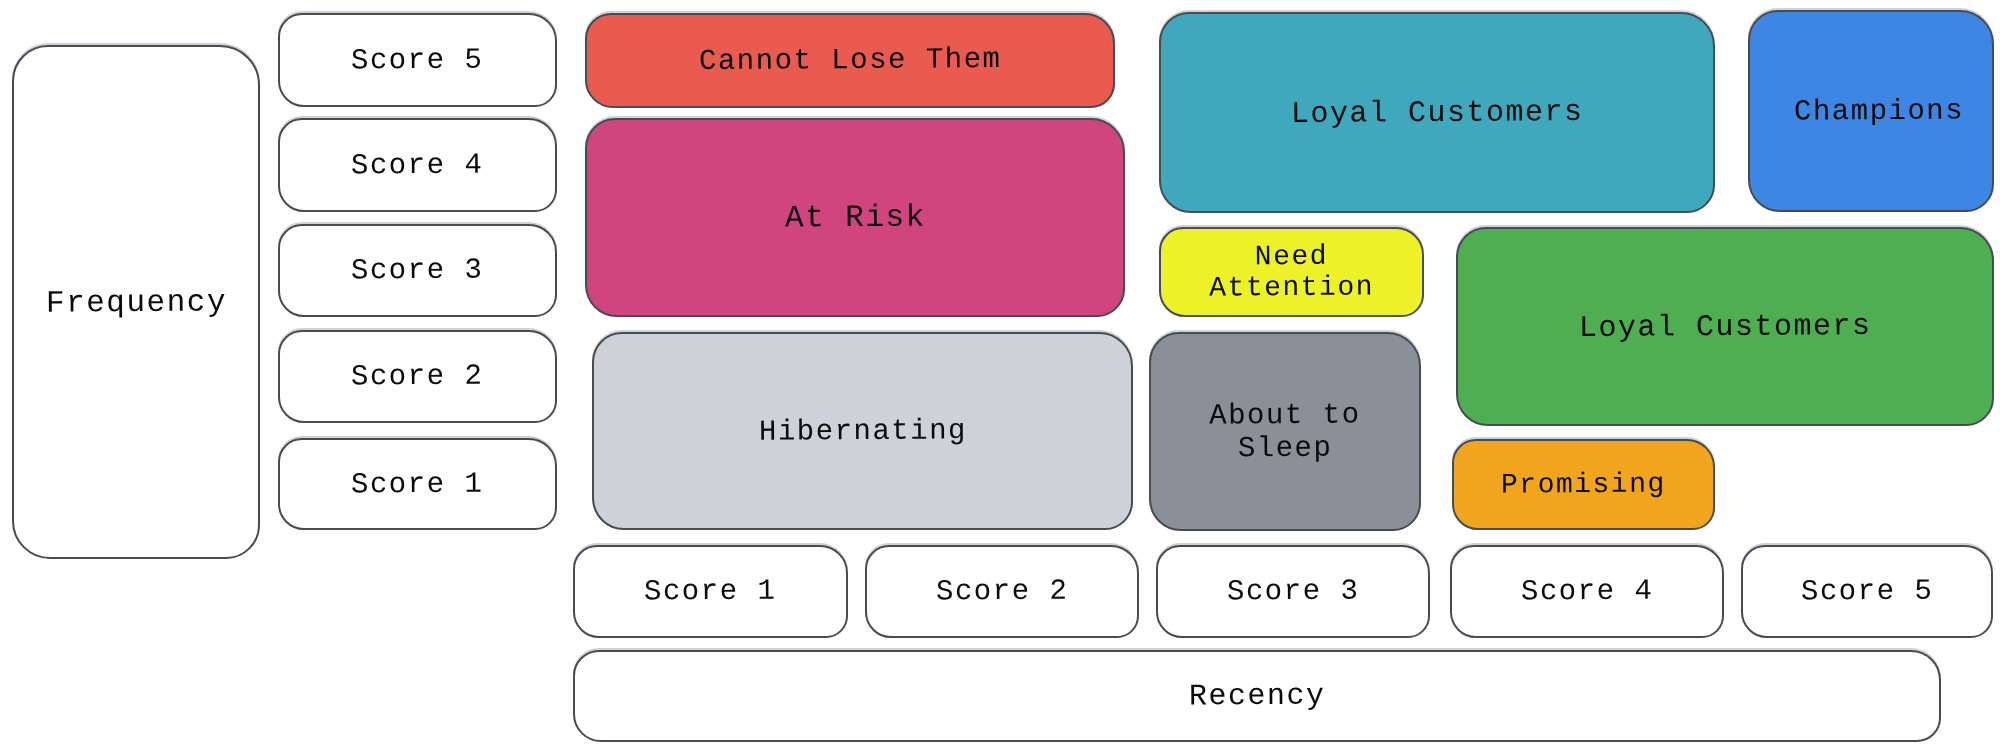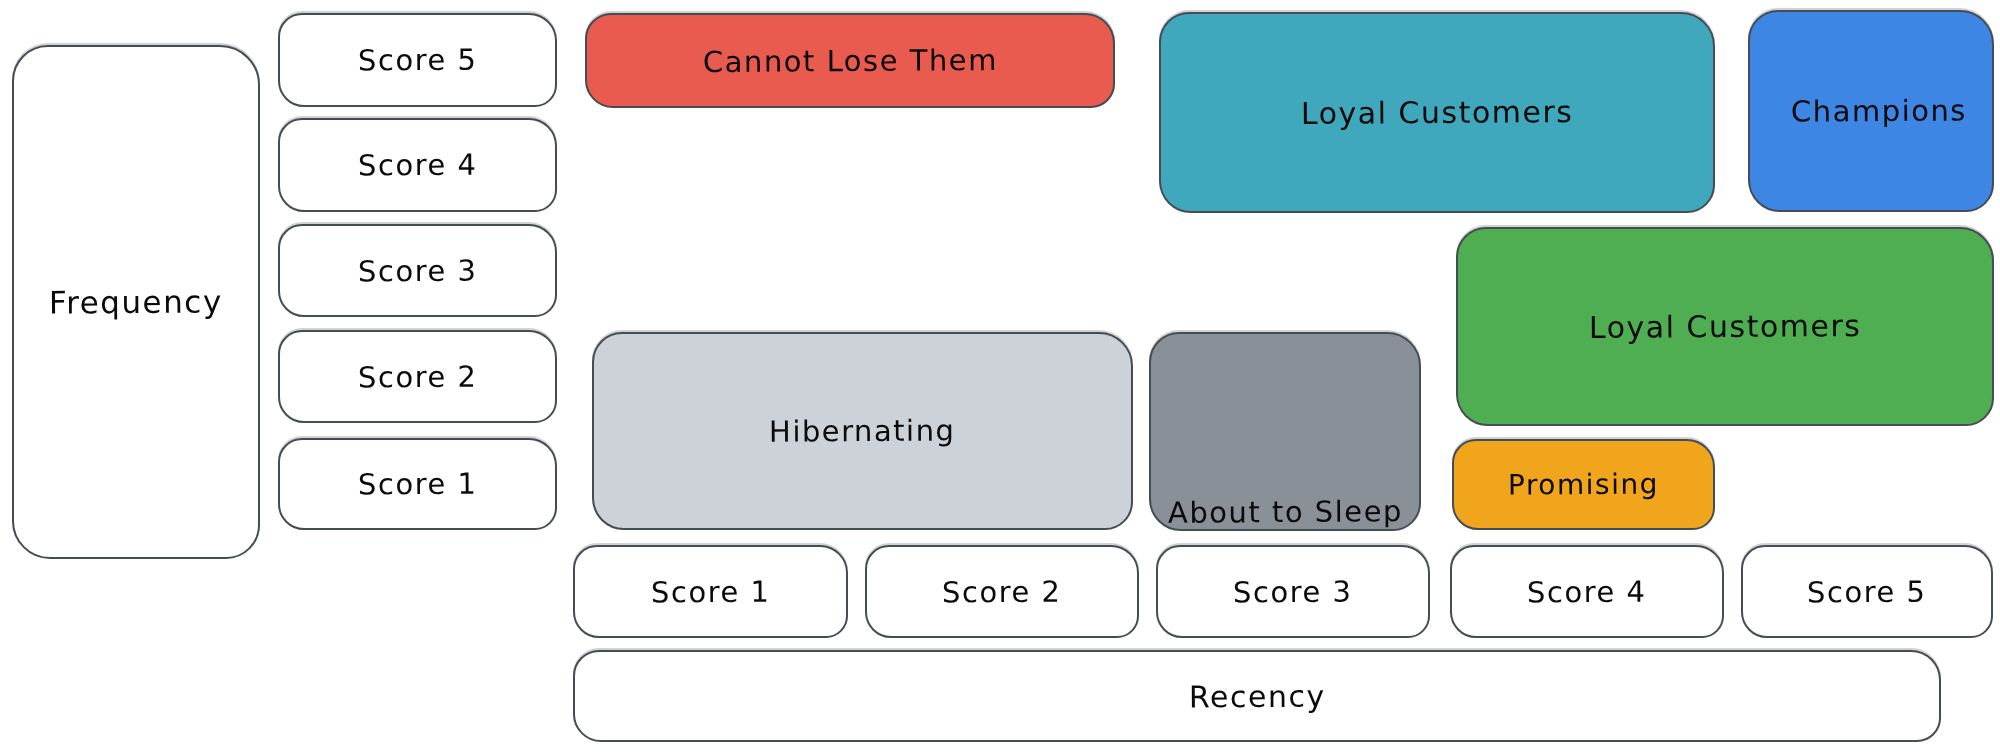--- a/index.html
+++ b/index.html
@@ -21,20 +21,21 @@
     display: flex;
     align-items: center;
     justify-content: center;
     text-align: center;
     border: 2.5px solid #464c54;
     color: #0b0b0b;
     letter-spacing: 1.5px;
     
     border-radius: 28px 32px 26px 30px / 30px 26px 32px 28px;
     box-shadow: 0 -2px 0 rgba(70,76,84,0.25);
+    font-family: Liberation Mono, monospace;
   }
   .box > span {
     padding: 0 14px;
     transform: rotate(-0.4deg);
   }
 </style>
 </head>
 <body>
 
 <div id="canvas">
@@ -52,33 +53,39 @@
     </div>
     <div class="box" style="left: 278px; top: 330px; width: 279px; height: 93px; background: rgb(255, 255, 255); font-size: 29px; border-radius: 24px 28px 22px 26px;">
       <span>Score 2</span>
     </div>
     <div class="box" style="left: 278px; top: 438px; width: 279px; height: 92px; background: rgb(255, 255, 255); font-size: 29px; border-radius: 24px 28px 22px 26px;">
       <span>Score 1</span>
     </div>
     <div class="box" style="left: 585px; top: 13px; width: 530px; height: 95px; background: rgb(233, 90, 79); font-size: 29px; border-radius: 26px 30px 24px 28px;">
       <span>Cannot Lose Them</span>
     </div>
+    <div class="box" style="left: 585px; top: 118px; width: 540px; height: 199px; background: rgb(208, 68, 127); font-size: 31px; border-radius: 30px 34px 28px 32px;">
+      <span>At Risk</span>
+    </div>
     <div class="box" style="left: 585px; top: 332px; width: 541px; height: 198px; background: rgb(205, 210, 216); font-size: 29px; border-radius: 30px 34px 28px 32px; margin-left: 7px;">
       <span>Hibernating</span>
     </div>
     <div class="box" style="left: 1159px; top: 12px; width: 556px; height: 201px; background: rgb(63, 168, 188); font-size: 30px; border-radius: 30px 34px 28px 32px;">
       <span>Loyal Customers</span>
     </div>
     <div class="box" style="left: 1748px; top: 10px; width: 246px; height: 202px; background: rgb(61, 134, 228); font-size: 29px; border-radius: 30px 34px 28px 32px; padding-left: 16px;">
       <span>Champions</span>
     </div>
+    <div class="box" style="left: 1159px; top: 227px; width: 265px; height: 90px; background: rgb(237, 242, 40); font-size: 28px; border-radius: 24px 28px 22px 26px;">
+      <span>Need Attention</span>
+    </div>
     <div class="box" style="left: 1456px; top: 227px; width: 538px; height: 199px; background: rgb(78, 174, 81); font-size: 30px; border-radius: 30px 34px 28px 32px;">
       <span>Loyal Customers</span>
     </div>
-    <div class="box" style="left: 1149px; top: 332px; width: 272px; height: 199px; background: rgb(138, 144, 152); font-size: 29px; border-radius: 30px 34px 28px 32px; align-items: flex-end;">
+    <div class="box" style="left: 1149px; top: 332px; width: 272px; height: 199px; background: rgb(138, 144, 152); font-size: 29px; border-radius: 30px 34px 28px 32px;">
       <span>About to Sleep</span>
     </div>
     <div class="box" style="left: 1452px; top: 439px; width: 263px; height: 91px; background: rgb(240, 165, 29); font-size: 28px; border-radius: 24px 28px 22px 26px;">
       <span>Promising</span>
     </div>
     <div class="box" style="left: 573px; top: 545px; width: 275px; height: 93px; background: rgb(255, 255, 255); font-size: 29px; border-radius: 24px 28px 22px 26px;">
       <span>Score 1</span>
     </div>
     <div class="box" style="left: 865px; top: 545px; width: 274px; height: 93px; background: rgb(255, 255, 255); font-size: 29px; border-radius: 24px 28px 22px 26px;">
       <span>Score 2</span>

